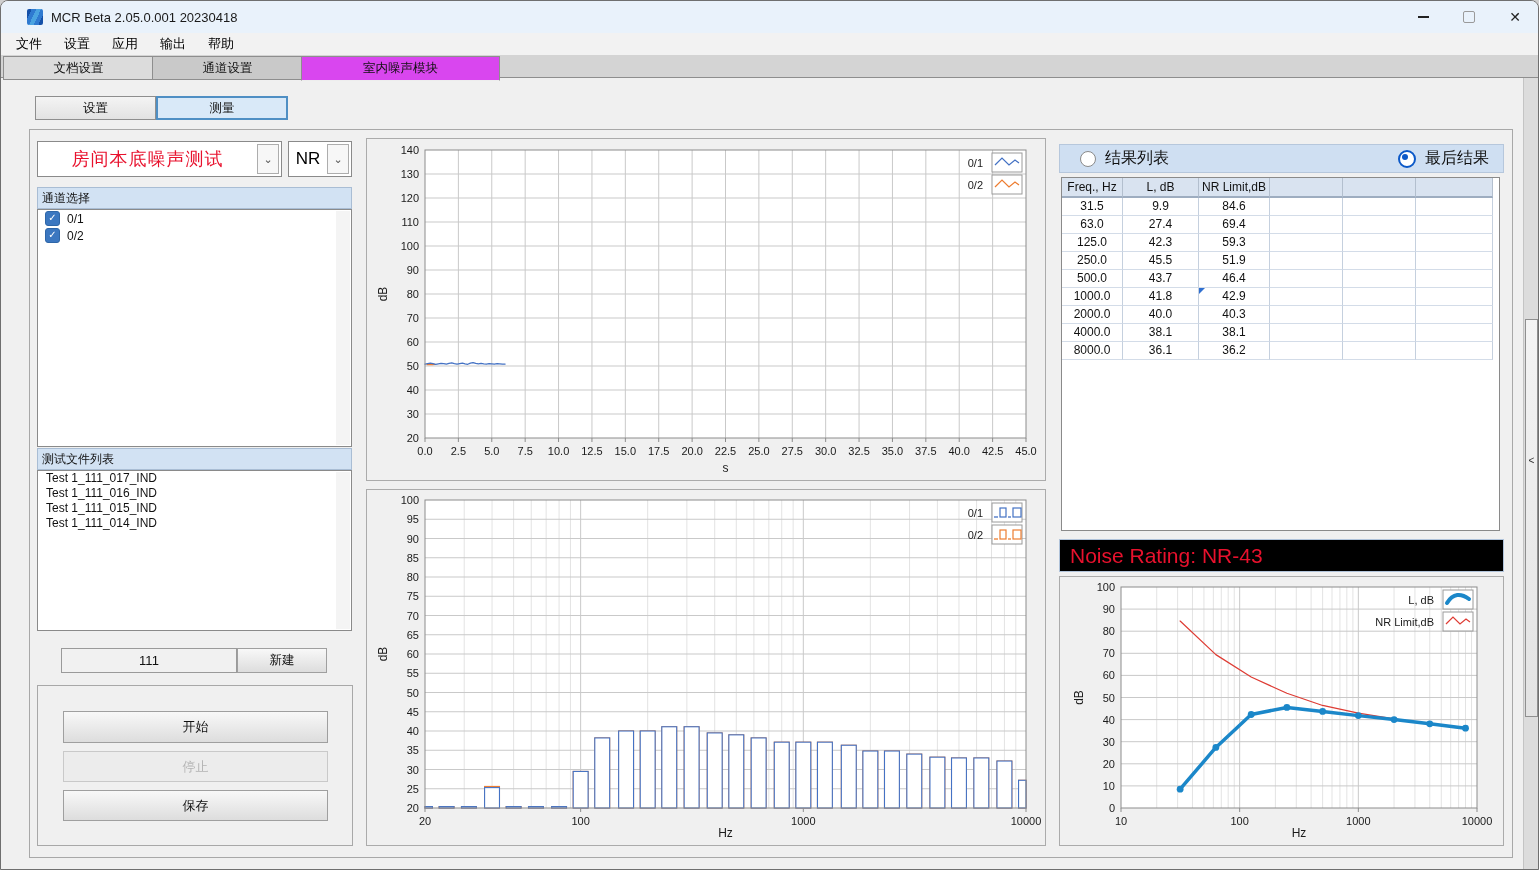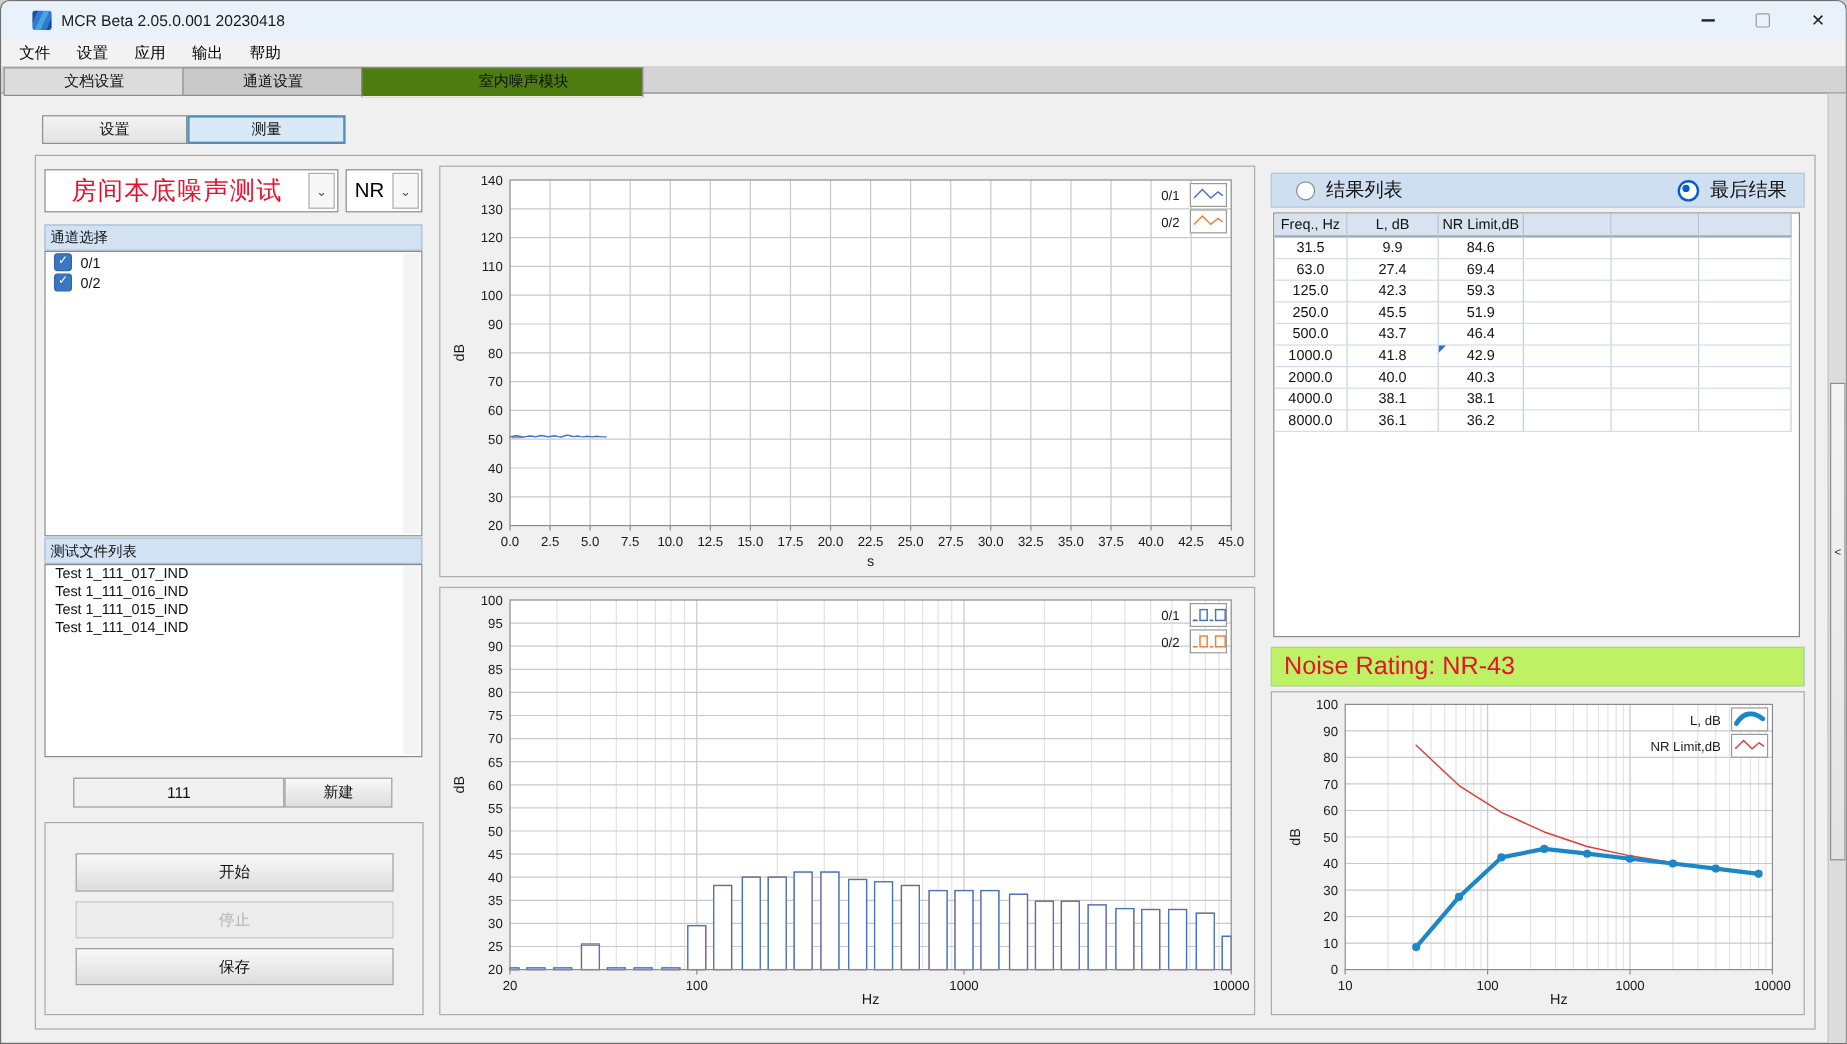--- a/index.html
+++ b/index.html
@@ -22,35 +22,35 @@
   
   #menubar{left:0;top:32px;width:100%;height:22px;background:#f2f2f2;display:flex;align-items:center;padding-left:4px;}
   .menuitem{padding:3px 11px;font-size:13px;color:#000000;}
 
   
   #tabstrip{left:0;top:54px;width:100%;height:23px;background:#d4d4d4;border-bottom:1px solid #8e8e8e;}
   .maintab{position:absolute;top:1px;height:22px;line-height:22px;text-align:center;font-size:12.5px;
            border:1px solid #8e8e8e;background:#dcdcdc;}
   #tab-doc{left:2px;width:149px;}
   #tab-channel{left:151px;width:149px;background:#c9c9c9;}
-  #tab-room{left:300px;width:197px;background:#4d7c0f;height:23px;border-bottom:1px solid #ededed;z-index:2;padding-left:36px;}
+  #tab-room{left:300px;width:197px;background:#d946ef;height:23px;border-bottom:1px solid #ededed;z-index:2;}
 
   
   .subtab{height:24px;line-height:22px;text-align:center;font-size:12.5px;border:1px solid #8e8e8e;
           background:linear-gradient(#f4f4f4,#e2e2e2);}
   #subtab-settings{left:34px;top:95px;width:121px;}
   #subtab-measure{left:155px;top:95px;width:132px;background:#d9e9f8;border:2px solid #4f8fc4;line-height:20px;z-index:2;}
 
   #modulebox{left:28px;top:128px;width:1484px;height:729px;border:1px solid #a8a8a8;background:#f0f0f0;}
 
   
   .combo{background:#fff;border:1px solid #8a8a8a;display:flex;align-items:center;}
   #combo-test{left:36px;top:140px;width:245px;height:36px;}
   #combo-test .val{flex:1;text-align:center;color:#e8112d;font-family:"Liberation Serif","DejaVu Serif",serif;
-                   font-size:21px;letter-spacing:1px;}
+                   font-size:18px;letter-spacing:1px;}
   #combo-nr{left:287px;top:140px;width:64px;height:36px;}
   #combo-nr .val{flex:1;text-align:center;font-size:17px;color:#000;}
   .combo .arrowbox{width:20px;height:28px;margin-right:2px;border:1px solid #adadad;background:#f7f7f7;
                    display:flex;align-items:center;justify-content:center;color:#555;font-size:11px;}
 
   
   .sechdr{background:#d2e2f3;border:1px solid #a9bdd4;padding-left:4px;line-height:20px;font-size:12px;}
   #ch-header{left:36px;top:186px;width:315px;height:22px;}
   #ch-list{left:36px;top:208px;width:315px;height:238px;background:#fff;border:1px solid #8a8a8a;}
   #file-header{left:36px;top:447px;width:315px;height:22px;}
@@ -91,21 +91,21 @@
   #radio1{margin-left:20px;} #radio2{margin-left:auto;} #radio2label{margin-right:14px;}
 
   #table-host{left:1060px;top:176px;width:439px;height:354px;background:#fff;border:1px solid #8a8a8a;overflow:hidden;}
   .trow{display:flex;}
   .tcell{height:17px;line-height:17px;text-align:center;font-size:12px;border-right:1px solid #c5d0de;
          border-bottom:1px solid #d3dce8;position:relative;}
   .thead .tcell{height:18px;line-height:18px;background:#d9e3f0;border-right:1px solid #b3bfce;
                 border-bottom:2px solid #9eadc0;}
   .cellmark{position:absolute;left:0;top:0;width:0;height:0;border-top:6px solid #2f6fd0;border-right:6px solid transparent;}
 
-  #nr-banner{left:1058px;top:538px;width:445px;height:33px;background:#bef264;border:1px solid #b0c3da;
+  #nr-banner{left:1058px;top:538px;width:445px;height:33px;background:#000000;border:1px solid #b0c3da;
              display:flex;align-items:center;}
   #nr-banner span{margin-left:10px;font-size:21px;color:#e8112d;}
 
   
   #collapse-strip{left:1522px;top:77px;width:17px;height:793px;background:#dcdcdc;border-left:1px solid #c4c4c4;}
   #collapse-btn{left:1524px;top:318px;width:13px;height:398px;background:linear-gradient(#f4f4f4,#e3e3e3);
                 border:1px solid #8f8f8f;display:flex;align-items:center;justify-content:center;
                 font-size:10px;color:#333;}
   #collapse-btn span{margin-top:-115px;}
 </style>

